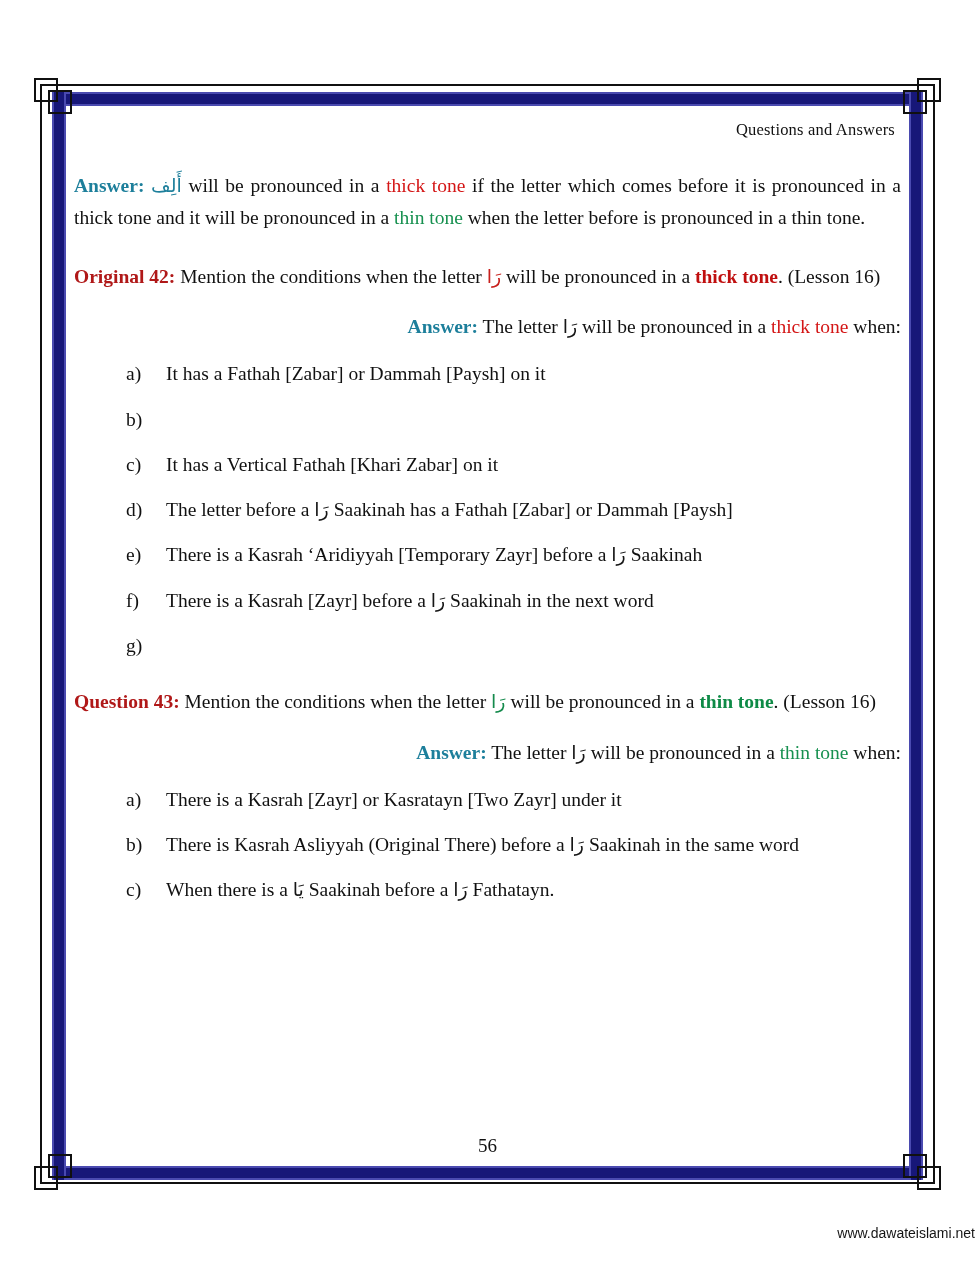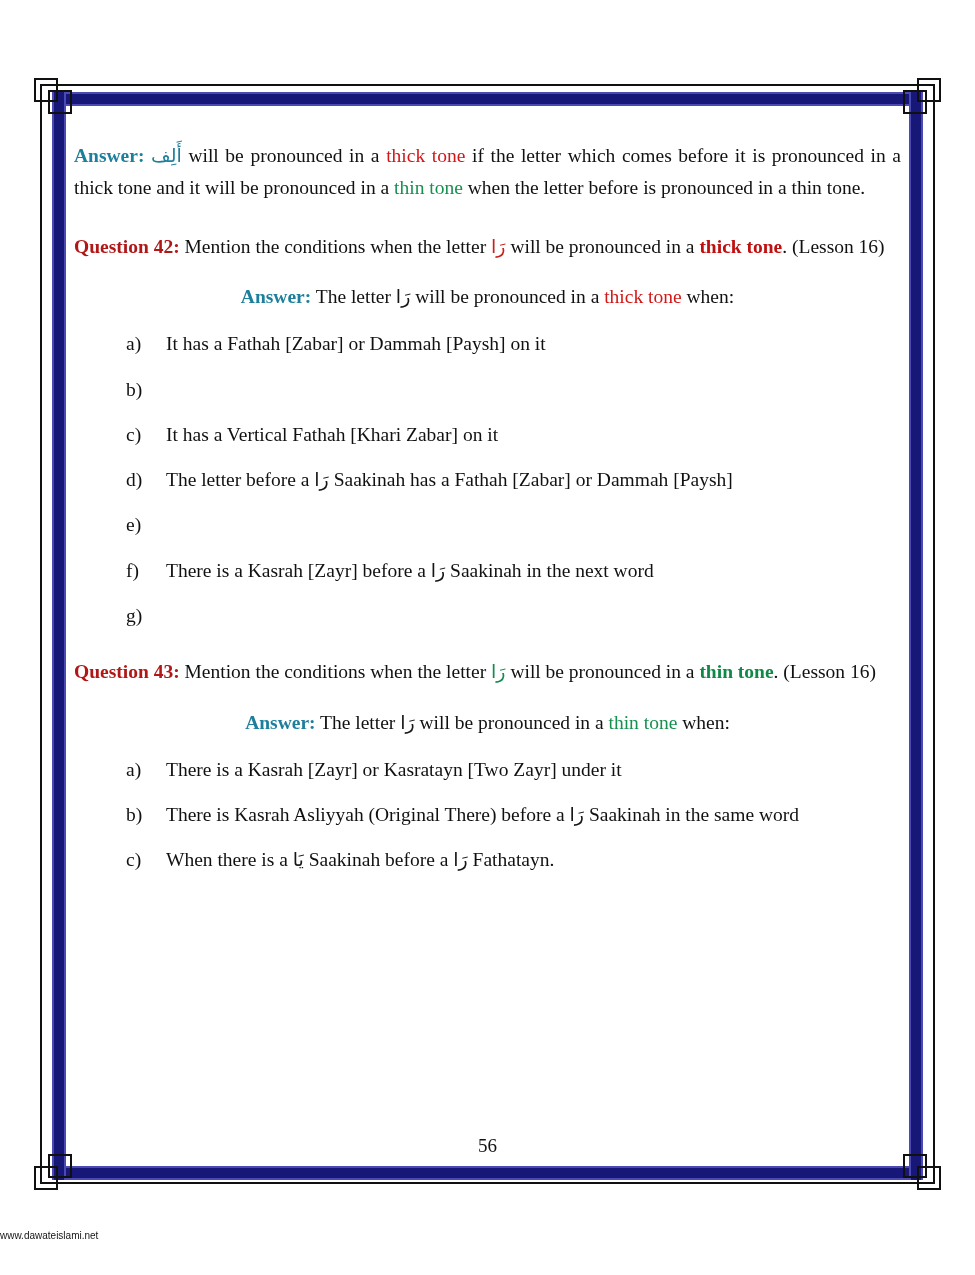--- a/index.html
+++ b/index.html
@@ -94,21 +94,21 @@
     margin-top: 30px;
   }
 
   p.para {
     margin: 0 0 16px 0;
     font-size: 19.5px;
     line-height: 1.66;
     text-align: justify;
     text-justify: inter-word;
   }
-  p.para.nj { text-align: center; }
+  p.para.nj { text-align: right; }
 
   .lbl-answer {
     color: #1d7f9b;
     font-weight: bold;
   }
   .lbl-question {
     color: #b01818;
     font-weight: bold;
   }
   .thick {
@@ -159,23 +159,23 @@
     bottom: 18px;
     text-align: center;
     font-size: 19px;
     font-family: Liberation Serif, serif;
   }
 
   .site {
     position: absolute;
     left: 0; right: 0;
     bottom: 34px;
-    text-align: left;
+    text-align: right;
     font-family: "Liberation Sans", sans-serif;
-    font-size: 10px;
+    font-size: 14px;
     color: #151515;
   }
 </style>
 </head>
 <body>
 
 <div id="page">
   <div class="rule-outer top"></div>
   <div class="rule-outer bottom"></div>
   <div class="rule-outer left"></div>
@@ -199,31 +199,32 @@
     <div class="knot-b"></div>
   </div>
   <div class="corner br">
     <div class="knot"></div>
     <div class="knot-b"></div>
   </div>
 </div>
 
 <div id="content">
 
+  <div class="running-head">Questions and Answers</div>
 
   <div class="body-block">
 
     <p class="para">
       <span class="lbl-answer">Answer:</span>
       <span class="ar ar-teal">أَلِف</span><span> will be pronounced in a </span><span class="thick">thick tone</span><span> if the letter which comes before it is pronounced in a thick tone and it will be pronounced in a </span><span class="thin">thin tone</span><span> when the letter before is pronounced in a thin tone.</span>
     </p>
 
     <div class="q-block">
       <p class="para">
-        <span class="lbl-question">Question 42:</span><span> Mention the conditions when the letter </span><span class="ar ar-red">رَا</span><span> will be pronounced in a </span><span class="thick-b">thick tone</span><span>. (Lesson 16)</span>
+        <span class="lbl-question">Original 42:</span><span> Mention the conditions when the letter </span><span class="ar ar-red">رَا</span><span> will be pronounced in a </span><span class="thick-b">thick tone</span><span>. (Lesson 16)</span>
       </p>
     </div>
 
     <div class="a-block">
       <p class="para nj">
         <span class="lbl-answer">Answer:</span><span> The letter </span><span class="ar ar-dark">رَا</span><span> will be pronounced in a </span><span class="thick">thick tone</span><span> when:</span>
       </p>
 
       <ol class="alpha">
         <li>
@@ -236,20 +237,21 @@
         <li>
           <span class="mk">c)</span>
           <span class="txt"><span>It has a Vertical Fathah [Khari Zabar] on it</span><span class="ar ar-dark"></span><span></span></span>
         </li>
         <li>
           <span class="mk">d)</span>
           <span class="txt"><span>The letter before a </span><span class="ar ar-dark">رَا</span><span> Saakinah has a Fathah [Zabar] or Dammah [Paysh]</span></span>
         </li>
         <li>
           <span class="mk">e)</span>
+          <span class="txt"><span>There is a Kasrah ‘Aridiyyah [Temporary Zayr] before a </span><span class="ar ar-dark">رَا</span><span> Saakinah</span></span>
         </li>
         <li>
           <span class="mk">f)</span>
           <span class="txt"><span>There is a Kasrah [Zayr] before a </span><span class="ar ar-dark">رَا</span><span> Saakinah in the next word</span></span>
         </li>
         <li>
           <span class="mk">g)</span>
         </li>
       </ol>
     </div>

